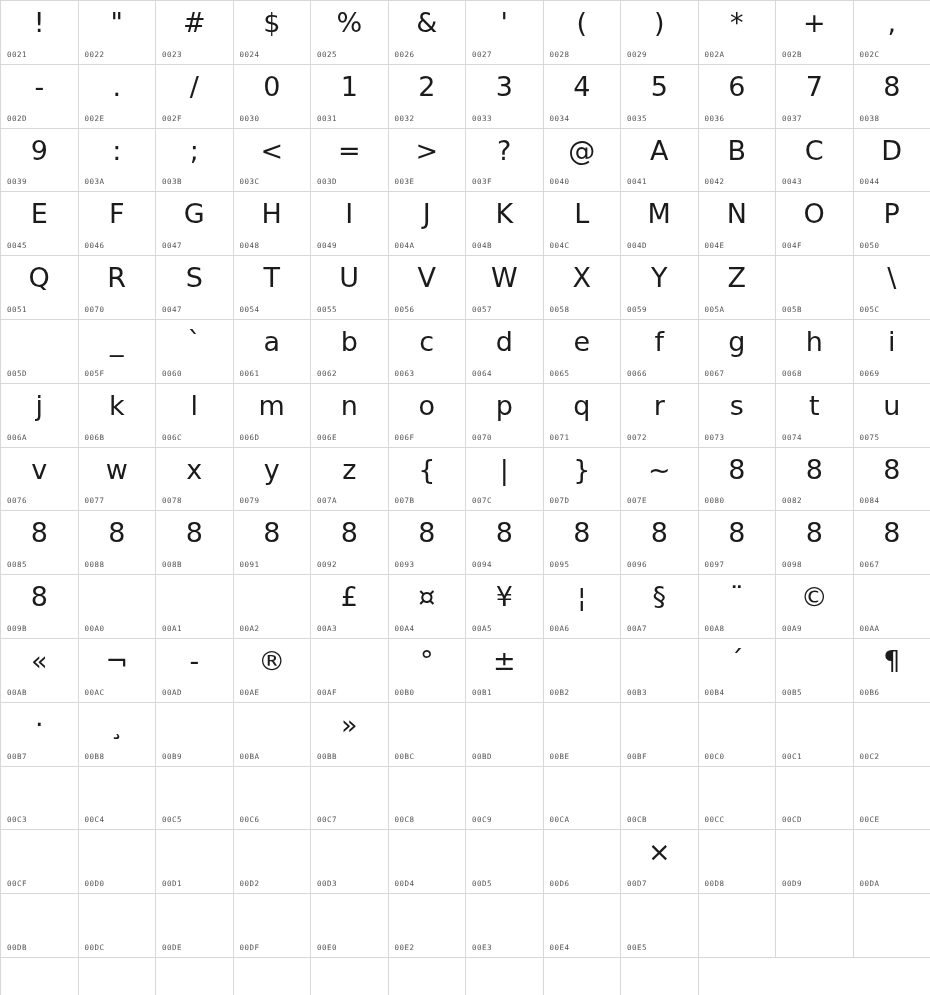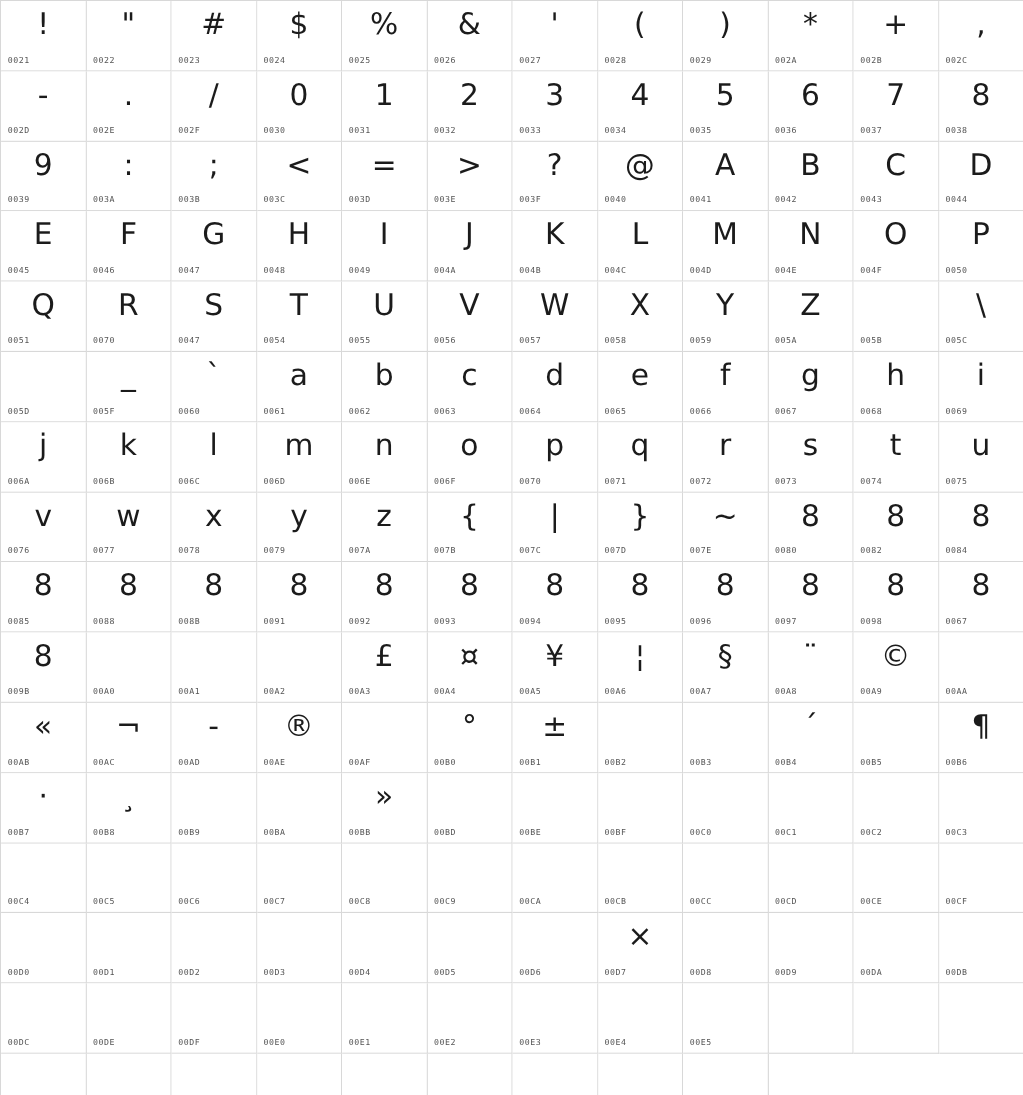--- a/index.html
+++ b/index.html
@@ -598,20 +598,24 @@
     <div class="cell">
       <div class="glyph"></div>
       <div class="code">00BA</div>
     </div>
     <div class="cell">
       <div class="glyph">»</div>
       <div class="code">00BB</div>
     </div>
     <div class="cell">
       <div class="glyph"></div>
+      <div class="code">00BC</div>
+    </div>
+    <div class="cell">
+      <div class="glyph"></div>
       <div class="code">00BD</div>
     </div>
     <div class="cell">
       <div class="glyph"></div>
       <div class="code">00BE</div>
     </div>
     <div class="cell">
       <div class="glyph"></div>
       <div class="code">00BF</div>
     </div>
@@ -735,24 +739,20 @@
       <div class="glyph"></div>
       <div class="code">00DE</div>
     </div>
     <div class="cell">
       <div class="glyph"></div>
       <div class="code">00DF</div>
     </div>
     <div class="cell">
       <div class="glyph"></div>
       <div class="code">00E0</div>
-    </div>
-    <div class="cell">
-      <div class="glyph"></div>
-      <div class="code">00E1</div>
     </div>
     <div class="cell">
       <div class="glyph"></div>
       <div class="code">00E2</div>
     </div>
     <div class="cell">
       <div class="glyph"></div>
       <div class="code">00E3</div>
     </div>
     <div class="cell">

